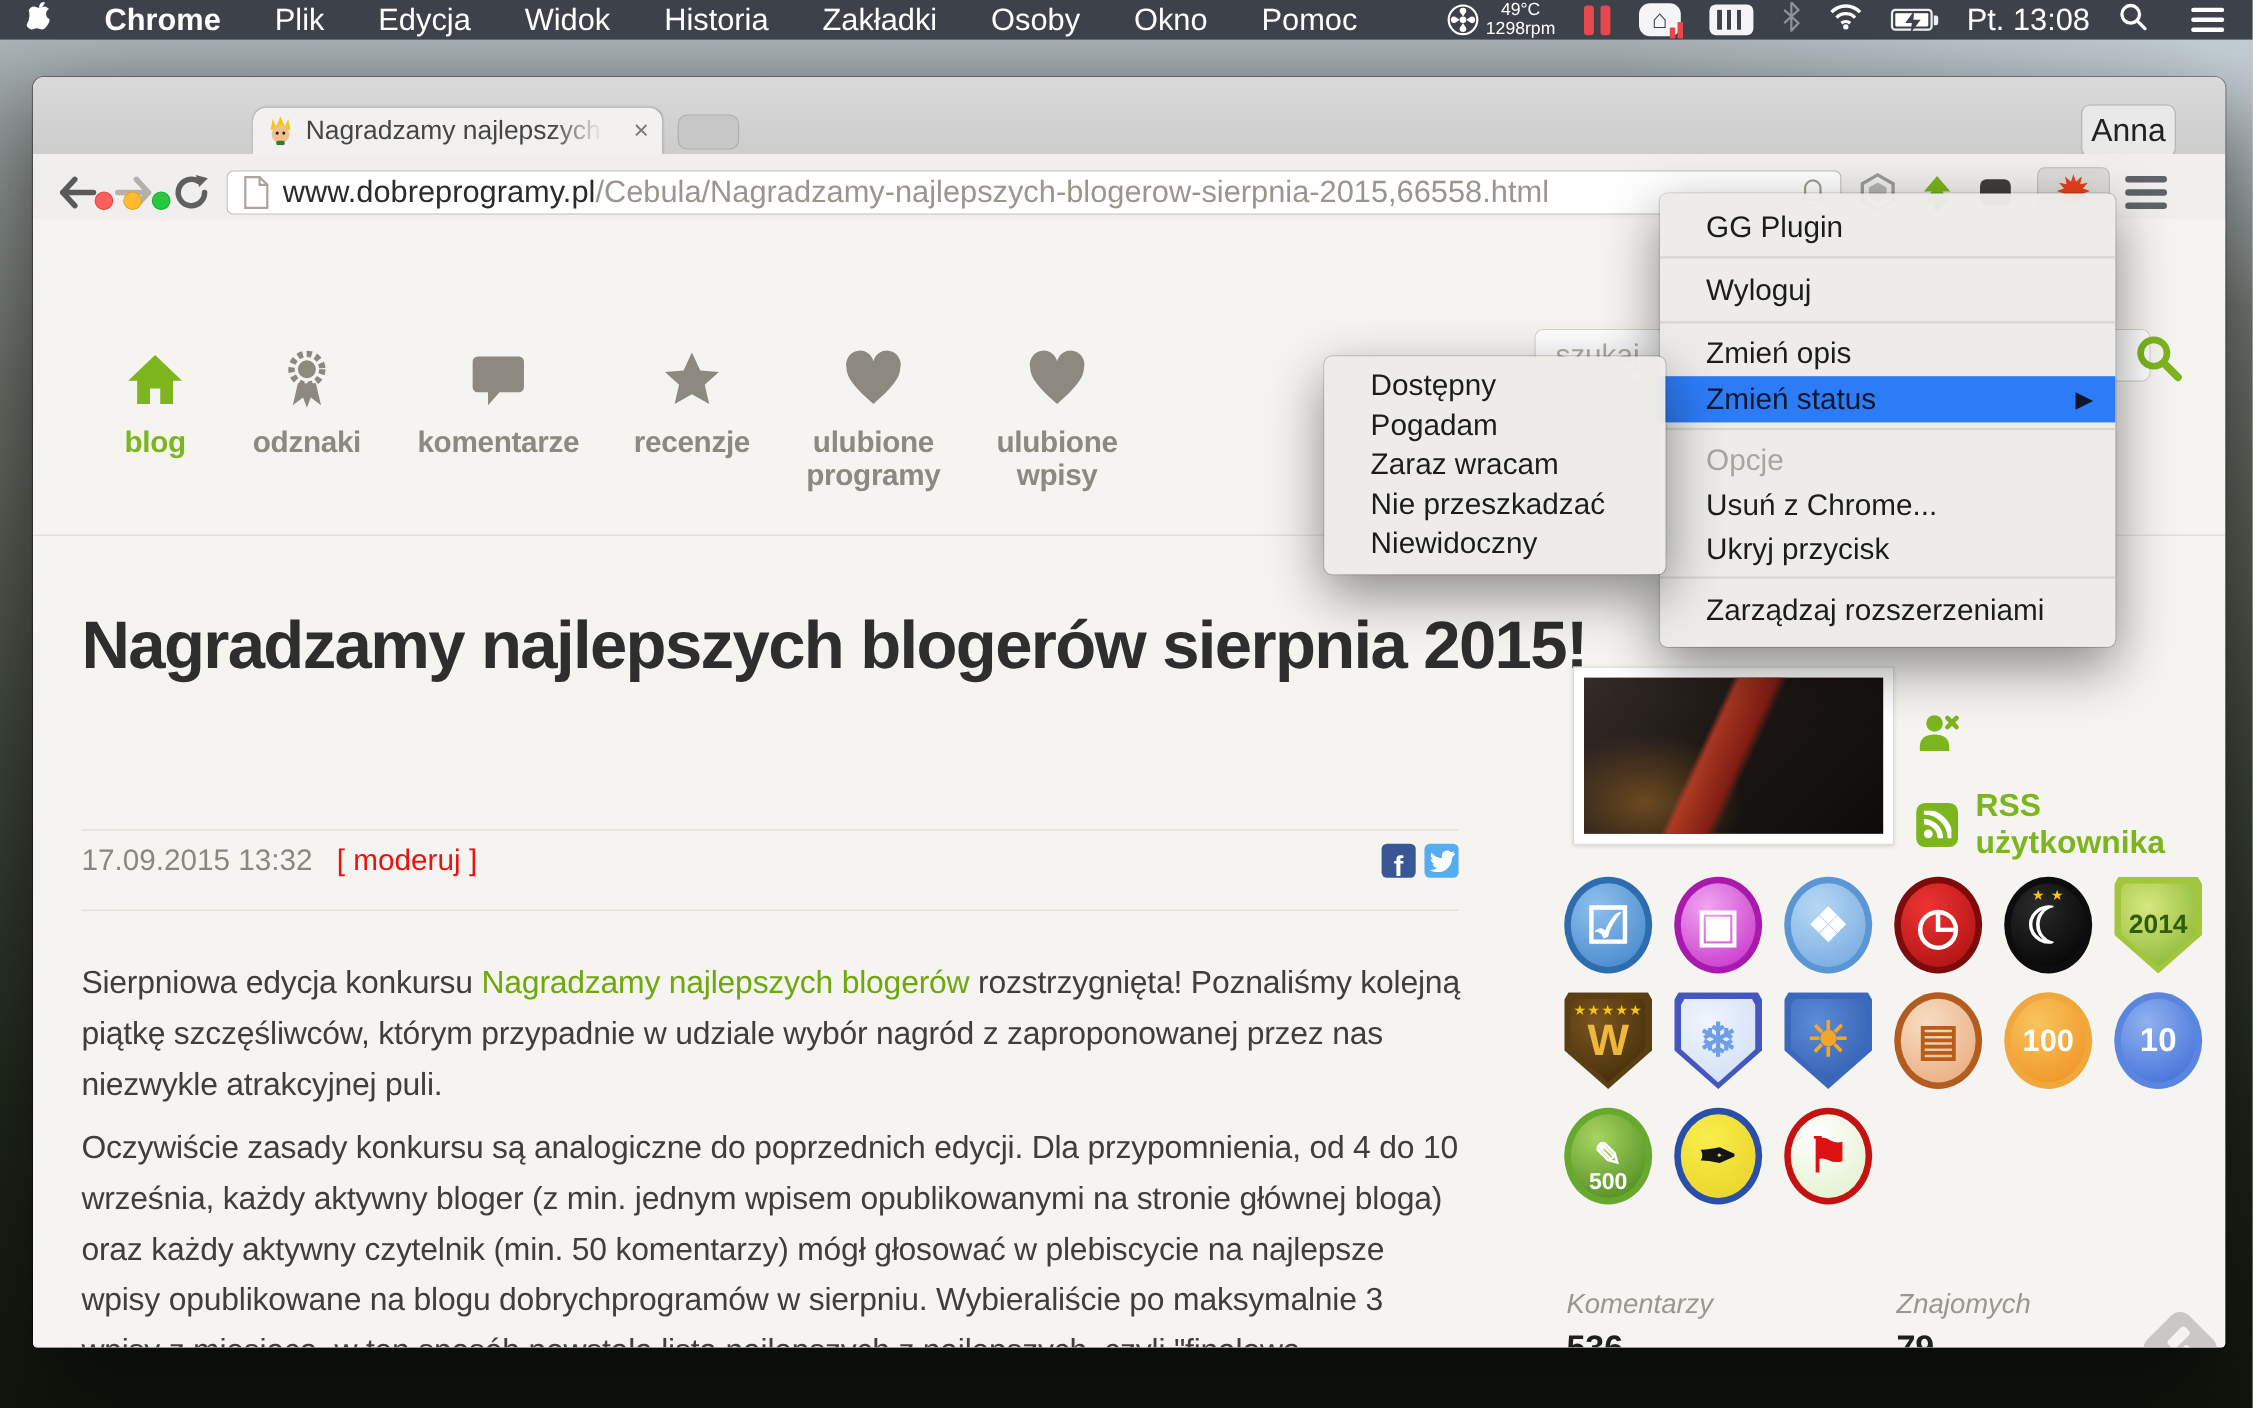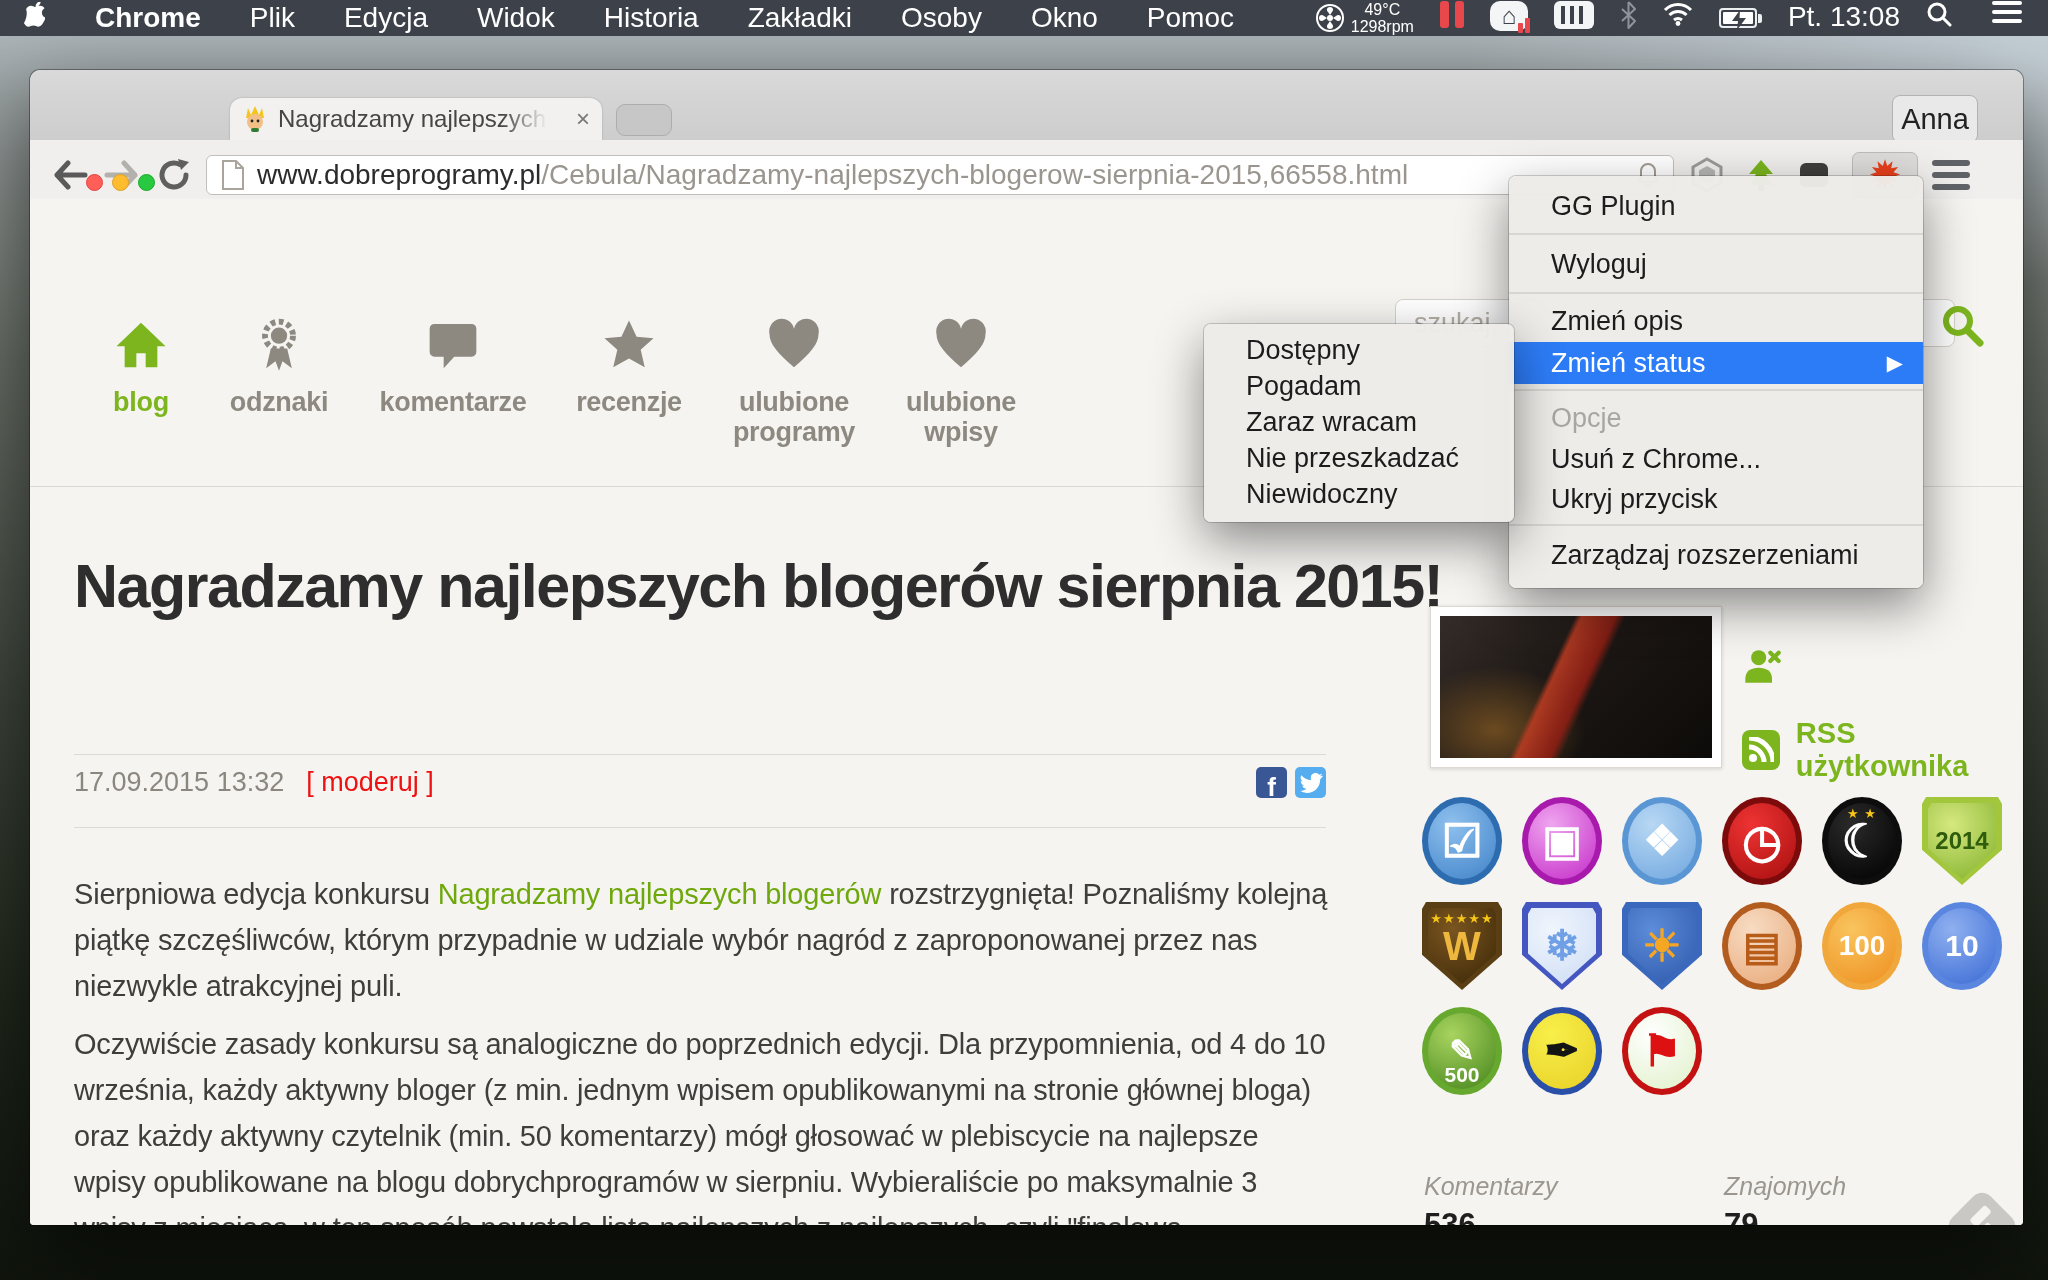--- a/index.html
+++ b/index.html
@@ -11,21 +11,21 @@
       radial-gradient(900px 380px at 98% 4%, rgba(205,216,224,.8), rgba(205,216,224,0) 60%),
       linear-gradient(180deg, #b6bfc6 0%, #99a0a0 8%, #6a7068 28%, #3d453a 55%, #20281c 78%, #10150d 100%);
   }
 
   
   .menubar { position:absolute; left:0; top:0; width:2048px; height:36px;
     background:#3d424a; color:#fff; display:flex; align-items:center;
     padding:0 26px 0 24px; font-size:28px; z-index:60; }
   .menubar .left { display:flex; align-items:center; gap:49px; }
   .menubar .appname { font-weight:bold; }
-  .menubar .right { margin-left:auto; display:flex; gap:26px; }
+  .menubar .right { margin-left:auto; display:flex; align-items:center; gap:26px; }
   .mb-item { white-space:nowrap; }
   .fanblock { display:flex; align-items:center; gap:6px; }
   .fantext { font-size:16px; line-height:17px; text-align:center; }
   .pause-bars { display:flex; gap:6px; }
   .pause-bars i { display:block; width:9px; height:27px; background:#e8474c; border-radius:3px; }
   .homeicn { position:relative; width:38px; height:30px; background:#f4f5f6; border-radius:10px;
     display:flex; align-items:center; justify-content:center; color:#3d424a; font-size:24px; font-weight:bold; }
   .homeicn .bars { position:absolute; right:-2px; bottom:-2px; display:flex; gap:2px; align-items:flex-end; }
   .homeicn .bars i { display:block; width:5px; background:#e8474c; border-radius:1px; }
   .kbdicn { width:40px; height:28px; background:#f4f5f6; border-radius:6px; padding:5px 7px; }
@@ -153,21 +153,21 @@
   .dp-logo i.b { left:28px; top:20px; height:18px; }
 
   
   .ctxmenu { position:absolute; background:rgba(236,235,232,.97); border-radius:7px;
     box-shadow:0 18px 50px rgba(0,0,0,.45), 0 0 0 1px rgba(0,0,0,.18); z-index:50;
     padding:8px 0 10px; font-size:27px; color:#1c1c1c; }
   .gg-menu { left:1509px; top:176px; width:414px; }
   .mi { padding-left:42px; display:flex; align-items:center; height:40px; }
   .mi.h44 { height:44px; } .mi.h46 { height:46px; } .mi.h42 { height:42px; }
   .mi.disabled { color:#a9a6a1; }
-  .mi.selected { background:var(--menu_highlight); color:#ffffff; padding-right:20px; }
+  .mi.selected { background:var(--menu_highlight); color:#0f172a; padding-right:20px; }
   .mi.selected .arr { margin-left:auto; font-size:21px; }
   .menu-sep { height:2px; background:#d8d6d1; margin:5px 0 6px; }
   .status-menu { left:1204px; top:324px; width:310px; z-index:51; }
   .status-menu .mi { height:36px; }
 </style>
 </head>
 <body>
 
 <div class="screen">
 

